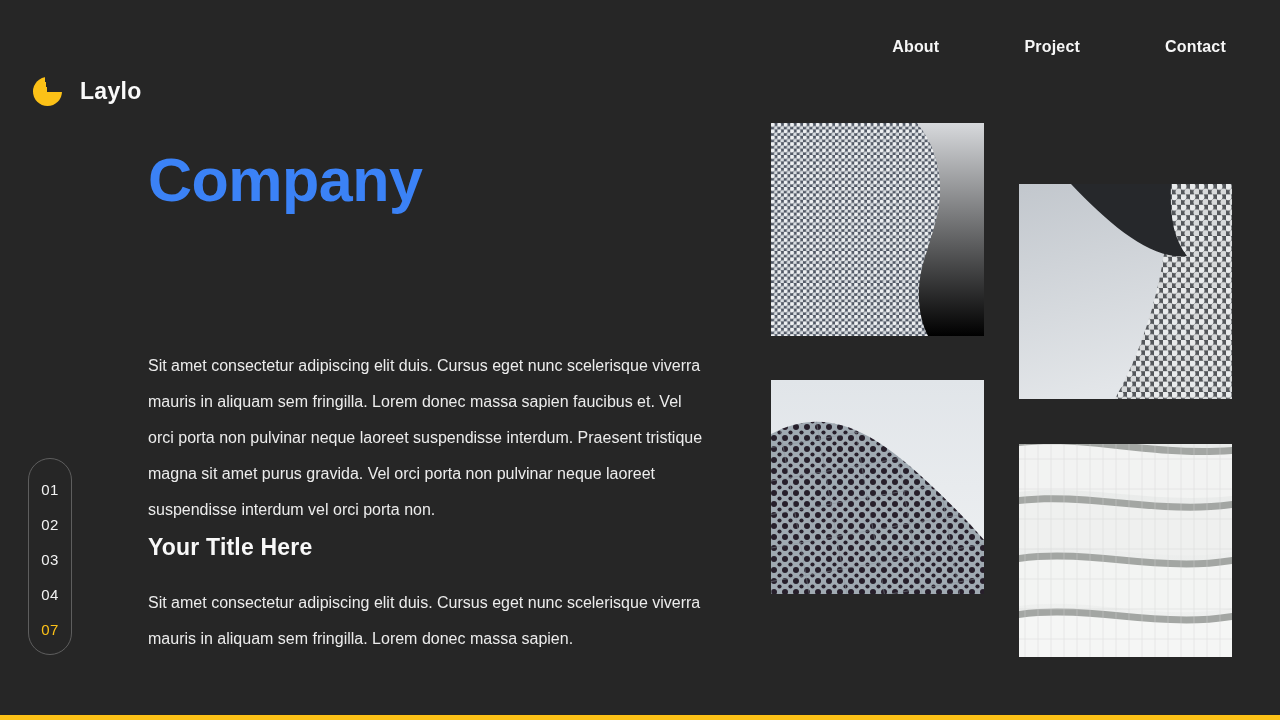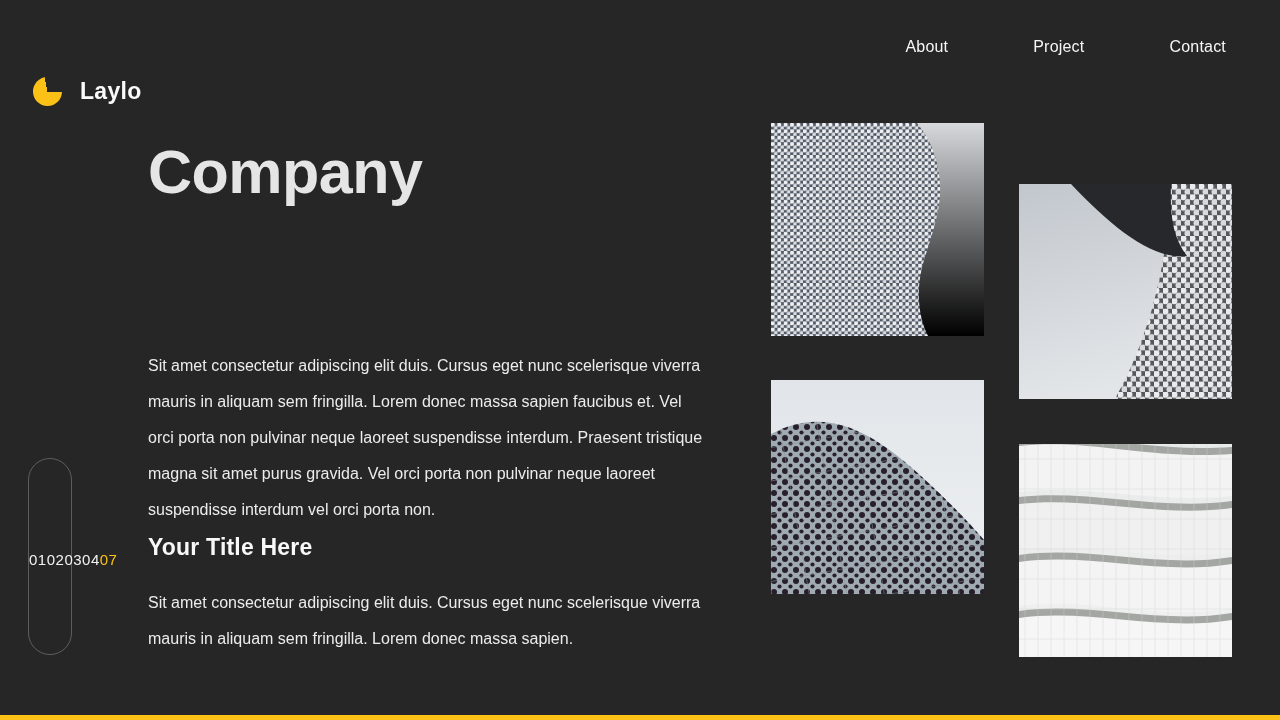--- a/index.html
+++ b/index.html
@@ -14,37 +14,37 @@
 
   
   .logo { position: absolute; left: 33px; top: 31px; display: flex; align-items: center; gap: 18px; cursor: pointer; margin-top: 46px; }
   .logo-mark {
     width: 29px; height: 29px; border-radius: 50%;
     background: conic-gradient(from -12deg at 50% 50%, rgba(0,0,0,0) 0deg 104deg, #FCC117 104deg 360deg);
   }
   .logo-text { font-size: 23px; font-weight: bold; letter-spacing: 0.3px; color: #FAFAFA; }
 
   nav { position: absolute; top: 38px; right: 54px; display: flex; gap: 85px; }
-  nav a { color: #F6F6F6; font-size: 16px; font-weight: normal; text-decoration: none; letter-spacing: 0.2px; cursor: pointer; }
+  nav a { color: #F6F6F6; font-size: 16px; font-weight: bold; text-decoration: none; letter-spacing: 0.2px; cursor: pointer; }
 
   
   h1 { position: absolute; left: 148px; top: 133px; font-size: 61px; line-height: 78px; font-weight: bold; letter-spacing: -0.5px; }
-  h1 .hl1 { display: block; color: #e5e5e5; }
+  h1 .hl1 { display: block; color: #3b82f6; margin-top: 8px; }
   h1 .hl2 { display: block; color: #FCC117; }
 
   .body { position: absolute; left: 148px; font-size: 16px; line-height: 36px; color: #ECECEC; white-space: pre; font-weight: 400; }
   .para1 { top: 348px; }
   h2 { position: absolute; left: 148px; top: 534px; font-size: 23px; font-weight: bold; color: #F8F8F8; letter-spacing: 0.2px; }
   .para2 { top: 585px; }
 
   
   .pager {
     position: absolute; left: 28px; top: 458px; width: 44px; height: 197px;
     border: 1px solid #5E5E5E; border-radius: 22px;
-    display: flex; align-items: center; justify-content: space-between;
+    display: flex; flex-direction: column; align-items: center; justify-content: space-between;
     padding: 22px 0 16px 0;
   }
   .pager span { font-size: 15px; color: #F2F2F2; letter-spacing: 0.5px; cursor: pointer; }
   .pager span.active { color: #FCC117; }
 
   
   .tile { position: absolute; display: block; line-height: 0; }
   .tile-1 { left: 771px;  top: 123px; }
   .tile-2 { left: 1019px; top: 184px; }
   .tile-3 { left: 771px;  top: 380px; }

